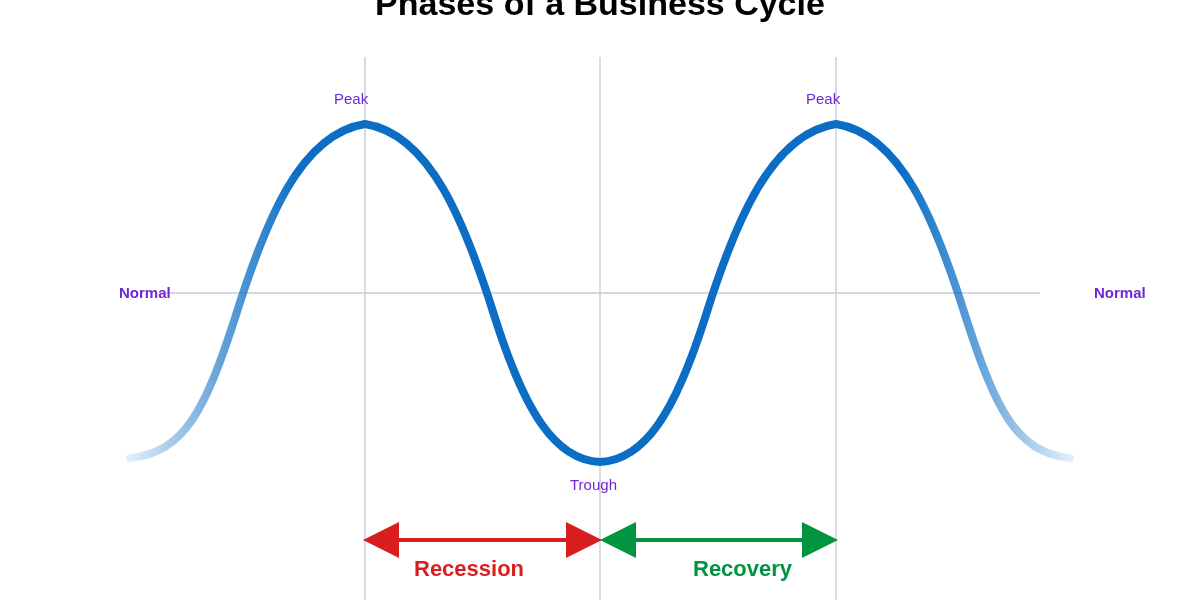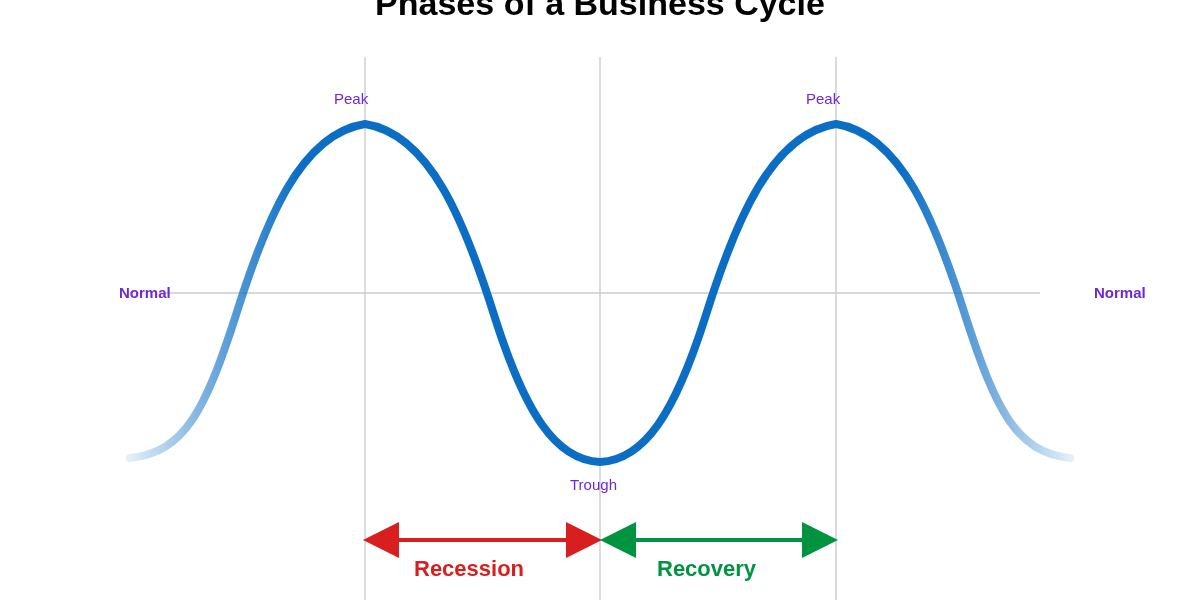--- a/index.html
+++ b/index.html
@@ -105,15 +105,15 @@
   </svg>
 
   <div class="lbl" style="left:334px; top:90px;">Peak</div>
   <div class="lbl" style="left:806px; top:90px;">Peak</div>
   <div class="lbl" style="left:570px; top:476px;">Trough</div>
 
   <div class="lbl lbl-bold" style="left:79px; top:284px;">Normal</div>
   <div class="lbl lbl-bold" style="left:1054px; top:284px;">Normal</div>
 
   <div class="phase" style="left:414px; top:556px; color:#d81e1e;">Recession</div>
-  <div class="phase" style="left:657px; top:556px; color:#009440;">Recovery</div>
+  <div class="phase" style="left:693px; top:556px; color:#009440;">Recovery</div>
 
 </div>
 
 </body></html>

